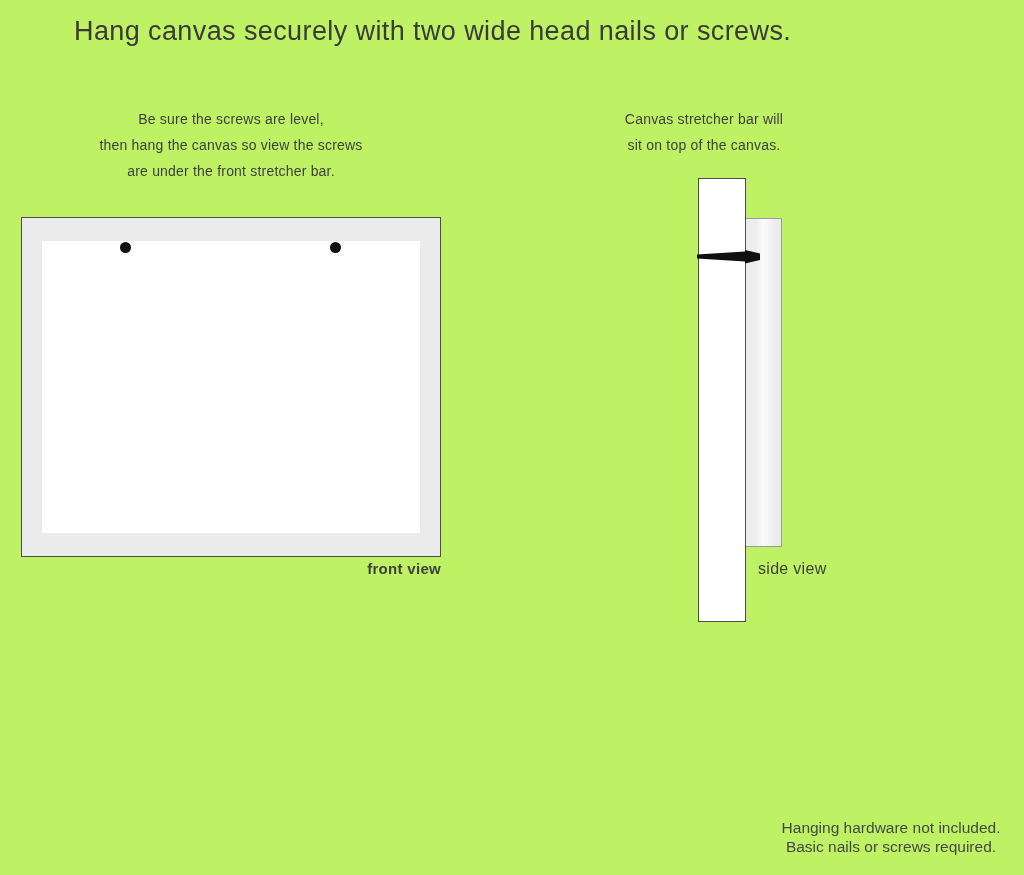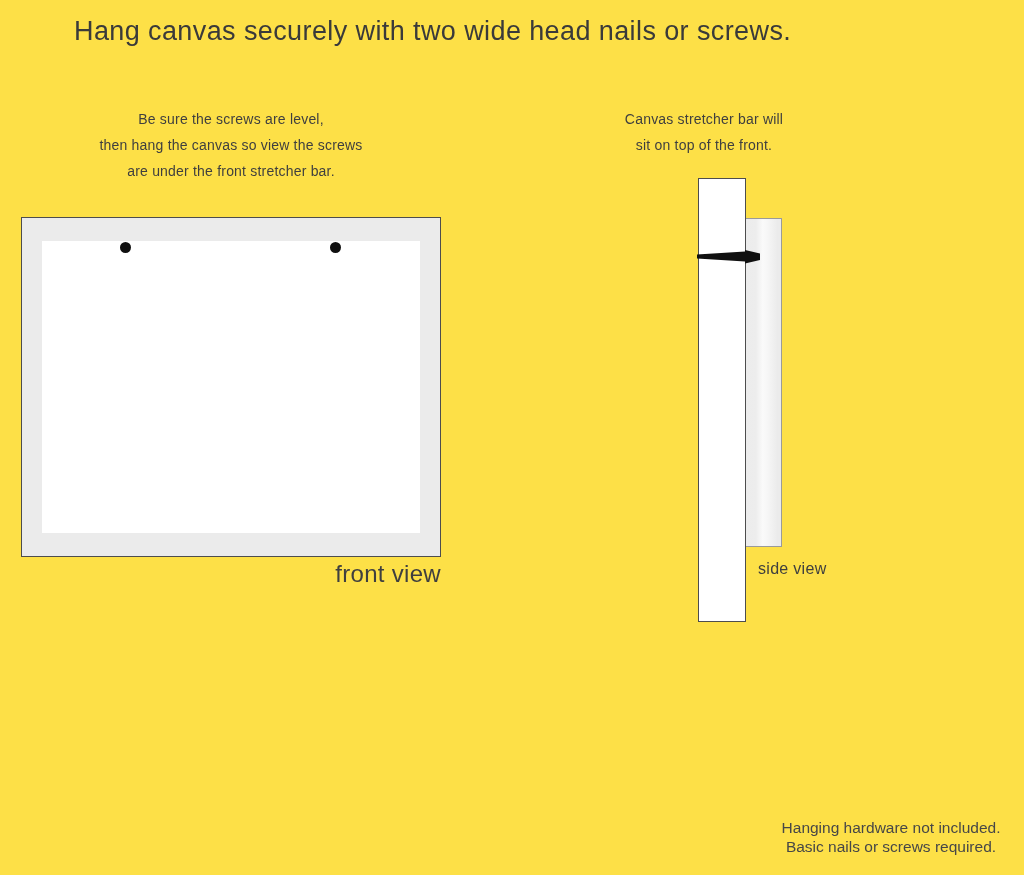--- a/index.html
+++ b/index.html
@@ -1,17 +1,17 @@
 <!DOCTYPE html>
 <html><head>
 <meta charset="utf-8">
 <style>
   html,body{margin:0;padding:0;background:#ffffff;}
   #stage{
-    position:relative;width:1024px;height:875px;background:#fde047;overflow:hidden;
+    position:relative;width:1024px;height:875px;background:#bef264;overflow:hidden;
     font-family:"Liberation Sans","DejaVu Sans",sans-serif;color:#3d3d3d;
   }
   .abs{position:absolute;}
   #title{
     left:74px;top:16px;width:900px;
     font-size:27px;letter-spacing:0.4px;font-weight:400;color:#3a3a3a;
     white-space:nowrap;
   }
   .instruction{
     font-size:14px;line-height:26px;text-align:center;color:#3f3f3f;
@@ -29,21 +29,21 @@
   #front-canvas-inner{
     position:absolute;left:20px;top:23px;width:378px;height:292px;background:#ffffff;
   }
   .nail-dot{
     position:absolute;width:11px;height:11px;border-radius:50%;background:#101010;
   }
   #nail-dot-1{left:98px;top:24px;}
   #nail-dot-2{left:308px;top:24px;}
   #front-label{
     left:21px;top:560px;width:420px;text-align:right;
-    font-size:24px;color:#3f3f3f;letter-spacing:0.3px;
+    font-size:15px;color:#3f3f3f;letter-spacing:0.3px;font-weight:bold;
   }
 
   
   #side-canvas{
     left:745px;top:218px;width:35px;height:327px;
     background:linear-gradient(90deg,#ececec 0%,#ededed 28%,#fafafa 48%,#f6f6f6 62%,#ebebeb 90%);
     border:1px solid #9a9a9a;
   }
   #side-bar{
     left:698px;top:178px;width:46px;height:442px;
@@ -70,21 +70,21 @@
   <div id="title" class="abs">Hang canvas securely with two wide head nails or screws.</div>
 
   <div id="instruction-left" class="abs instruction">
     <span>Be sure the screws are level,</span>
     <span>then hang the canvas so view the screws</span>
     <span>are under the front stretcher bar.</span>
   </div>
 
   <div id="instruction-right" class="abs instruction">
     <span>Canvas stretcher bar will</span>
-    <span>sit on top of the front.</span>
+    <span>sit on top of the canvas.</span>
   </div>
 
   <div id="front-canvas" class="abs">
     <div id="front-canvas-inner"></div>
     <div id="nail-dot-1" class="nail-dot"></div>
     <div id="nail-dot-2" class="nail-dot"></div>
   </div>
   <div id="front-label" class="abs">front view</div>
 
   <div id="side-canvas" class="abs"></div>

